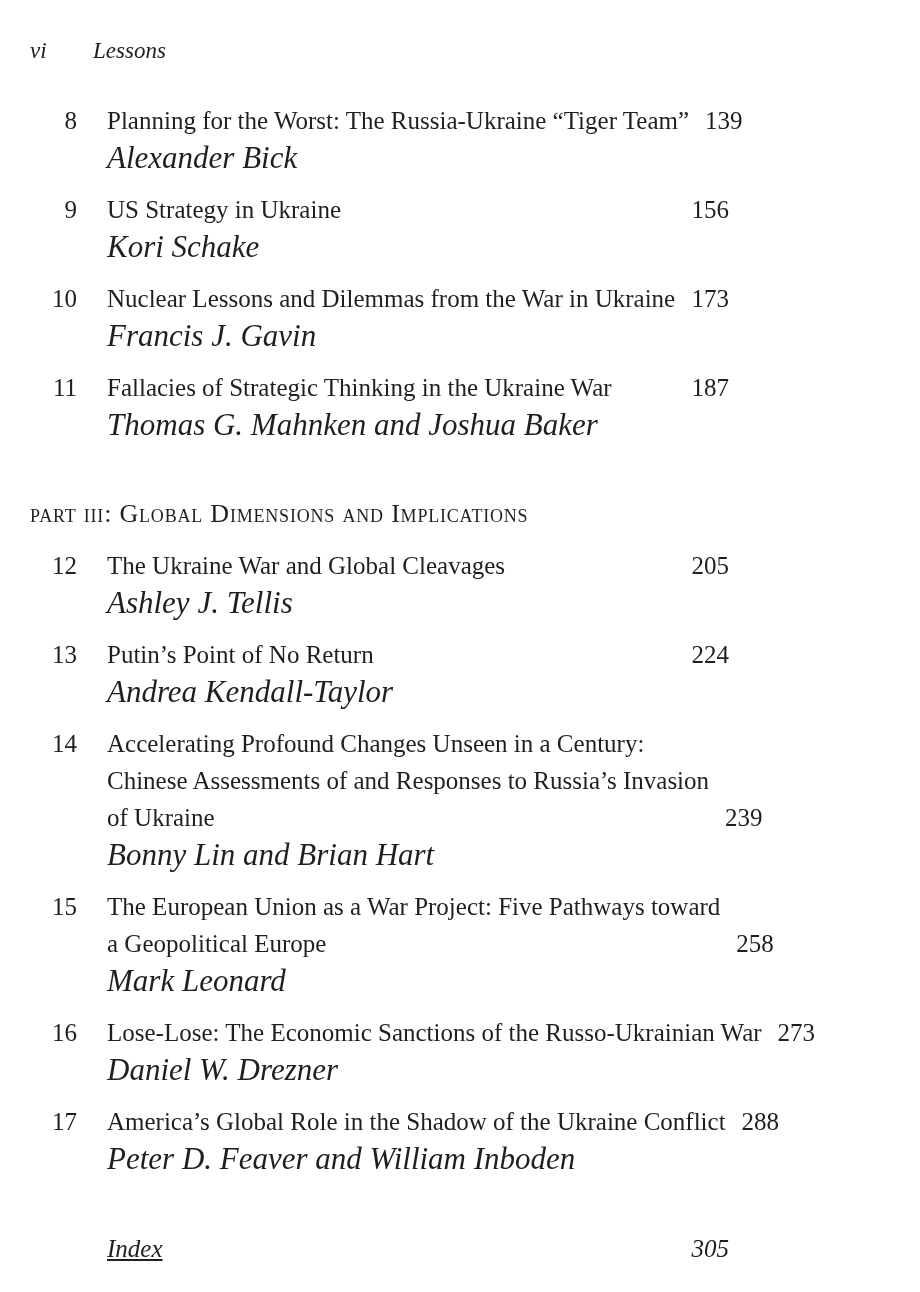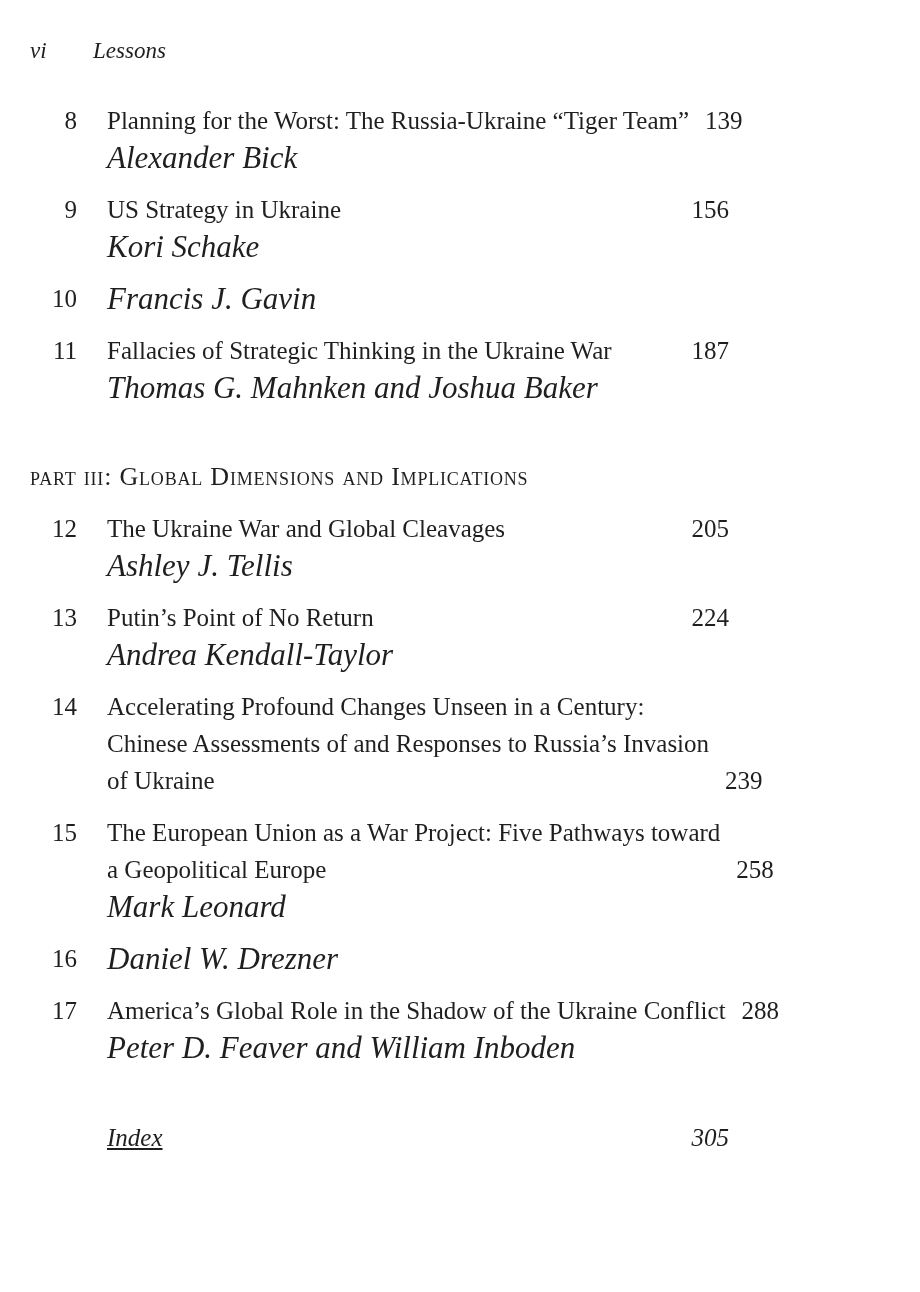--- a/index.html
+++ b/index.html
@@ -116,20 +116,24 @@
         <div class="title">US Strategy in Ukraine</div>
         <div class="page-ref">156</div>
       </div>
       <div class="author">Kori Schake</div>
     </div>
   </div>
 
   <div class="entry">
     <div class="num">10</div>
     <div class="body">
+      <div class="title-row">
+        <div class="title">Nuclear Lessons and Dilemmas from the War in Ukraine</div>
+        <div class="page-ref">173</div>
+      </div>
       <div class="author">Francis J. Gavin</div>
     </div>
   </div>
 
   <div class="entry">
     <div class="num">11</div>
     <div class="body">
       <div class="title-row">
         <div class="title">Fallacies of Strategic Thinking in the Ukraine War</div>
         <div class="page-ref">187</div>
@@ -164,38 +168,43 @@
 
   <div class="entry">
     <div class="num">14</div>
     <div class="body">
       <div class="title-row">
         <div class="title">Accelerating Profound Changes Unseen in a Century:
 Chinese Assessments of and Responses to Russia’s Invasion
 of Ukraine</div>
         <div class="page-ref">239</div>
       </div>
+      <div class="author">Bonny Lin and Brian Hart</div>
     </div>
   </div>
 
   <div class="entry">
     <div class="num">15</div>
     <div class="body">
       <div class="title-row">
         <div class="title">The European Union as a War Project: Five Pathways toward
 a Geopolitical Europe</div>
         <div class="page-ref">258</div>
       </div>
       <div class="author">Mark Leonard</div>
     </div>
   </div>
 
   <div class="entry">
     <div class="num">16</div>
     <div class="body">
+      <div class="title-row">
+        <div class="title">Lose-Lose: The Economic Sanctions of the Russo-Ukrainian War</div>
+        <div class="page-ref">273</div>
+      </div>
       <div class="author">Daniel W. Drezner</div>
     </div>
   </div>
 
   <div class="entry">
     <div class="num">17</div>
     <div class="body">
       <div class="title-row">
         <div class="title">America’s Global Role in the Shadow of the Ukraine Conflict</div>
         <div class="page-ref">288</div>

